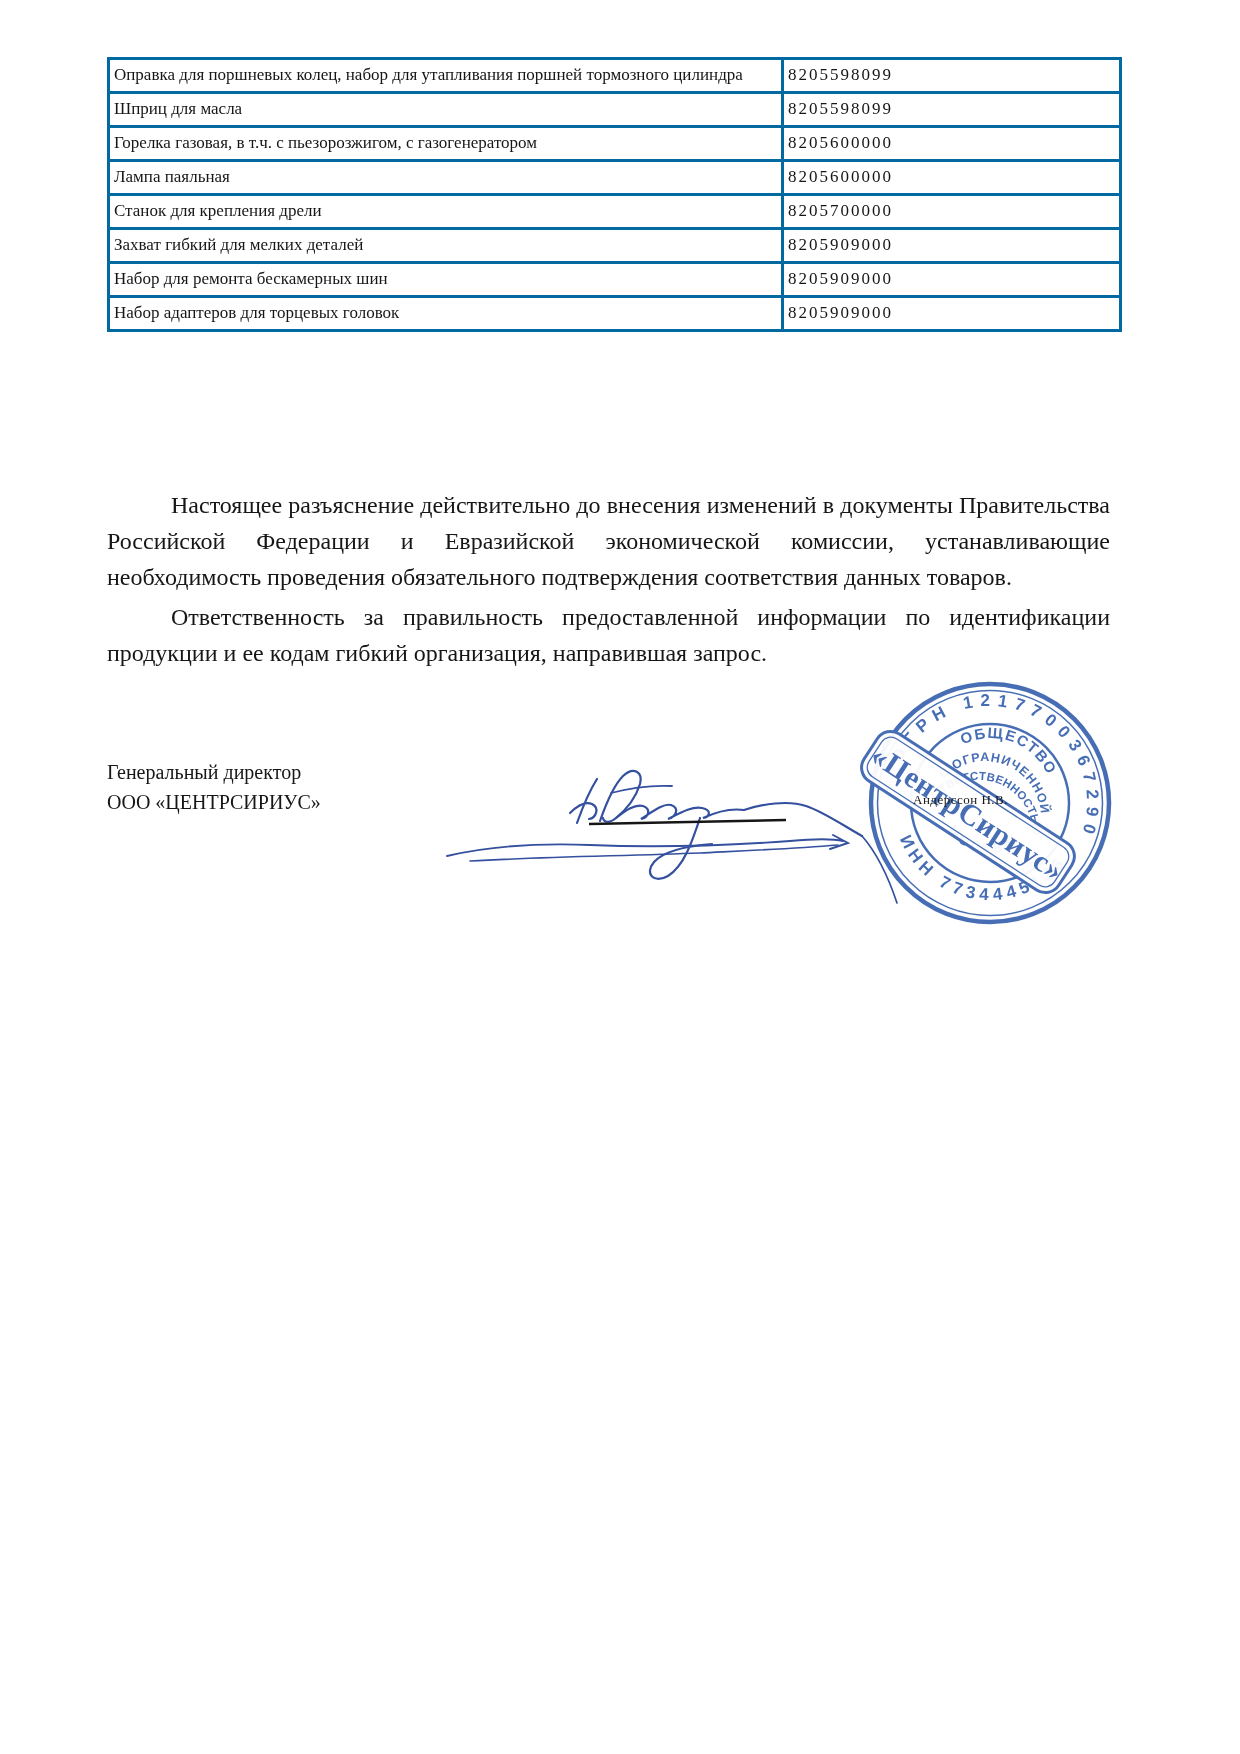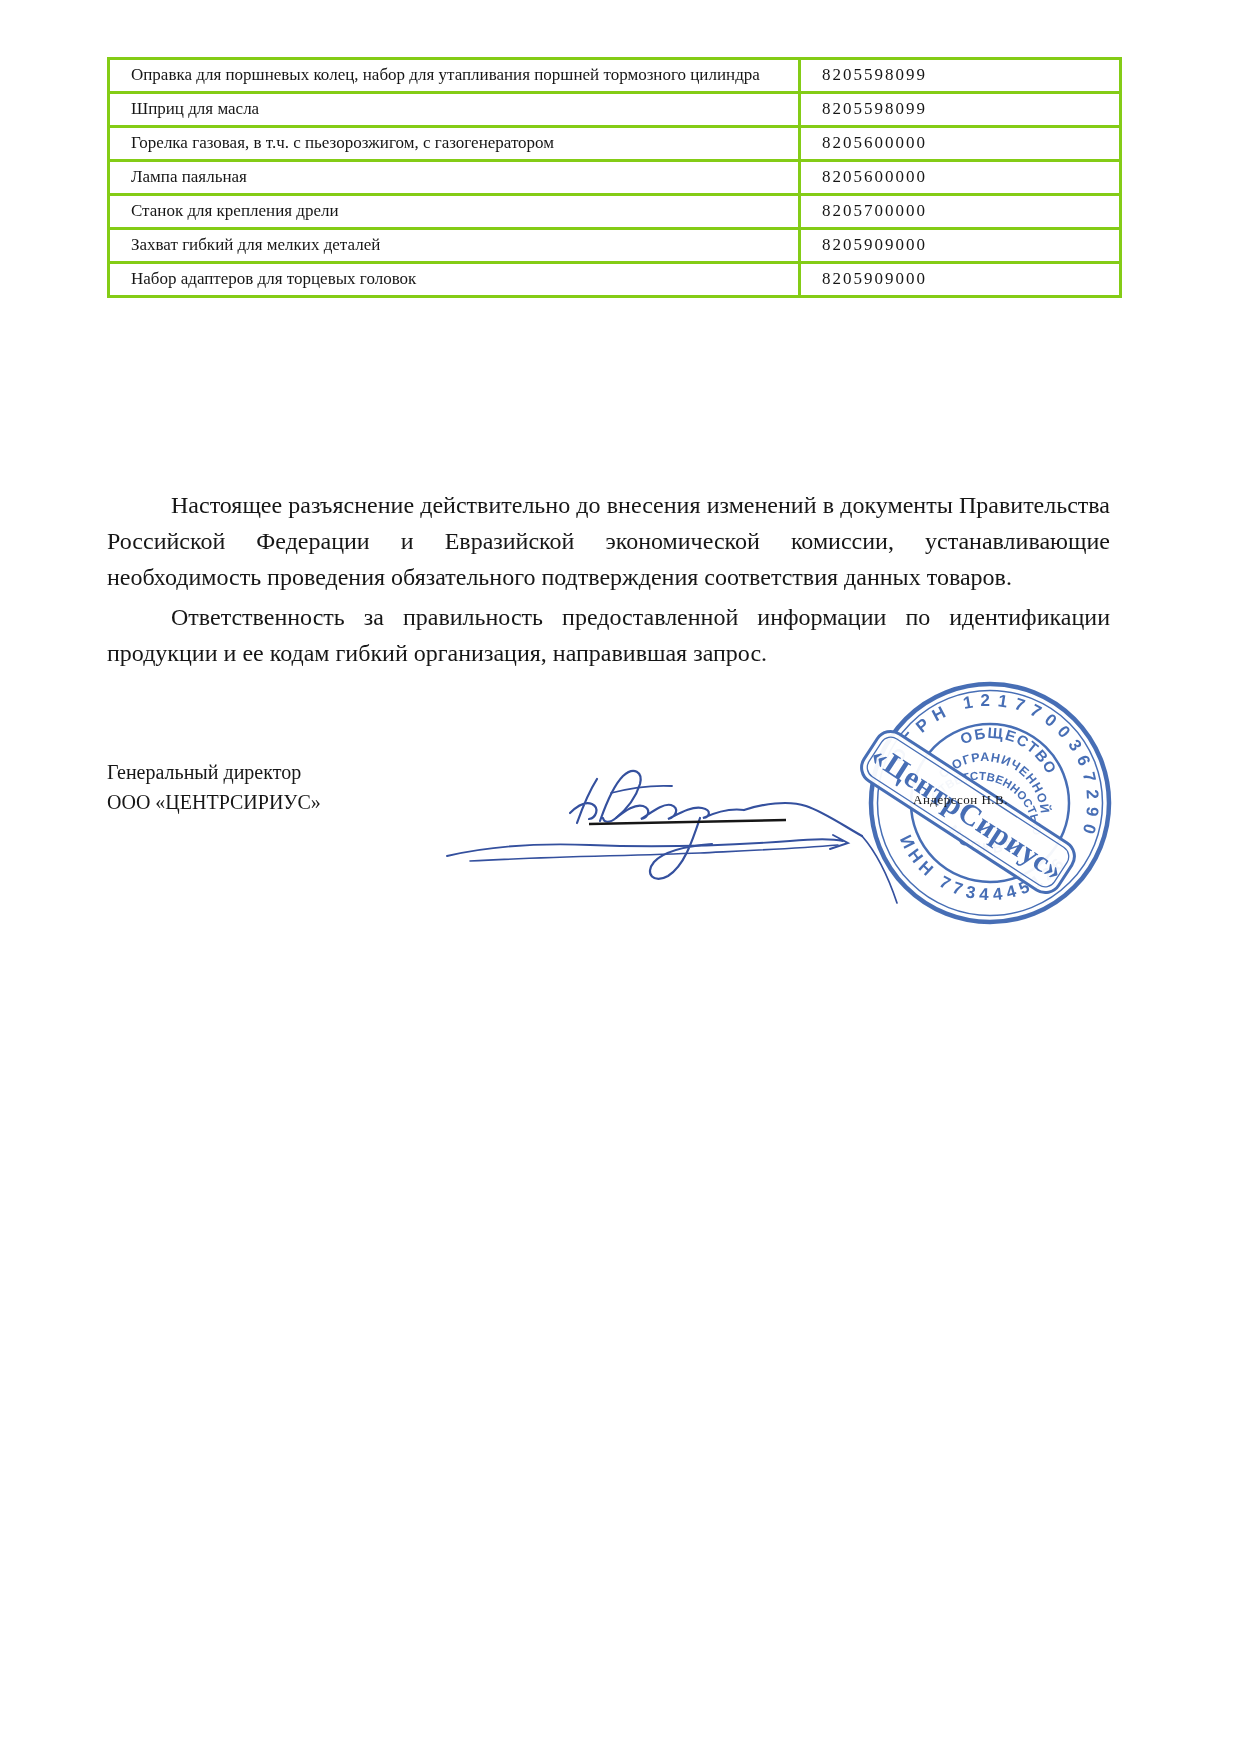--- a/index.html
+++ b/index.html
@@ -6,22 +6,22 @@
   .page{
     position:relative;width:1240px;height:1754px;background:#ffffff;
     font-family:"Liberation Serif","DejaVu Serif",serif;color:#161616;
     margin:0 auto;overflow:hidden;
   }
   table.codes{
     position:absolute;left:107px;top:57px;width:1015px;
     border-collapse:collapse;table-layout:fixed;
   }
   table.codes td{
-    border:3px solid #84cc16;vertical-align:top;
-    font-size:17px;line-height:25px;padding:2px 5px 4px 21px;
+    border:3px solid #0369a1;vertical-align:top;
+    font-size:17px;line-height:25px;padding:2px 5px 4px 4px;
   }
   td.c-name{width:662px;text-align:justify;}
   td.c-code{letter-spacing:2px;}
   p.body-par{
     position:absolute;left:107px;width:1003px;margin:0;
     font-size:24px;line-height:36px;text-align:justify;text-indent:64px;
   }
   #par1{top:487px;}
   #par2{top:599px;}
   .sig-block{
@@ -64,20 +64,24 @@
         <tr>
         <td class="c-name">Лампа паяльная</td>
         <td class="c-code">8205600000</td>
       </tr>
         <tr>
         <td class="c-name">Станок для крепления дрели</td>
         <td class="c-code">8205700000</td>
       </tr>
         <tr>
         <td class="c-name">Захват гибкий для мелких деталей</td>
+        <td class="c-code">8205909000</td>
+      </tr>
+        <tr>
+        <td class="c-name">Набор для ремонта бескамерных шин</td>
         <td class="c-code">8205909000</td>
       </tr>
         <tr>
         <td class="c-name">Набор адаптеров для торцевых головок</td>
         <td class="c-code">8205909000</td>
       </tr>
       </tbody>
   </table>
 
   <p id="par1" class="body-par">Настоящее разъяснение действительно до внесения изменений в документы Правительства Российской Федерации и Евразийской экономической комиссии, устанавливающие необходимость проведения обязательного подтверждения соответствия данных товаров.</p>

